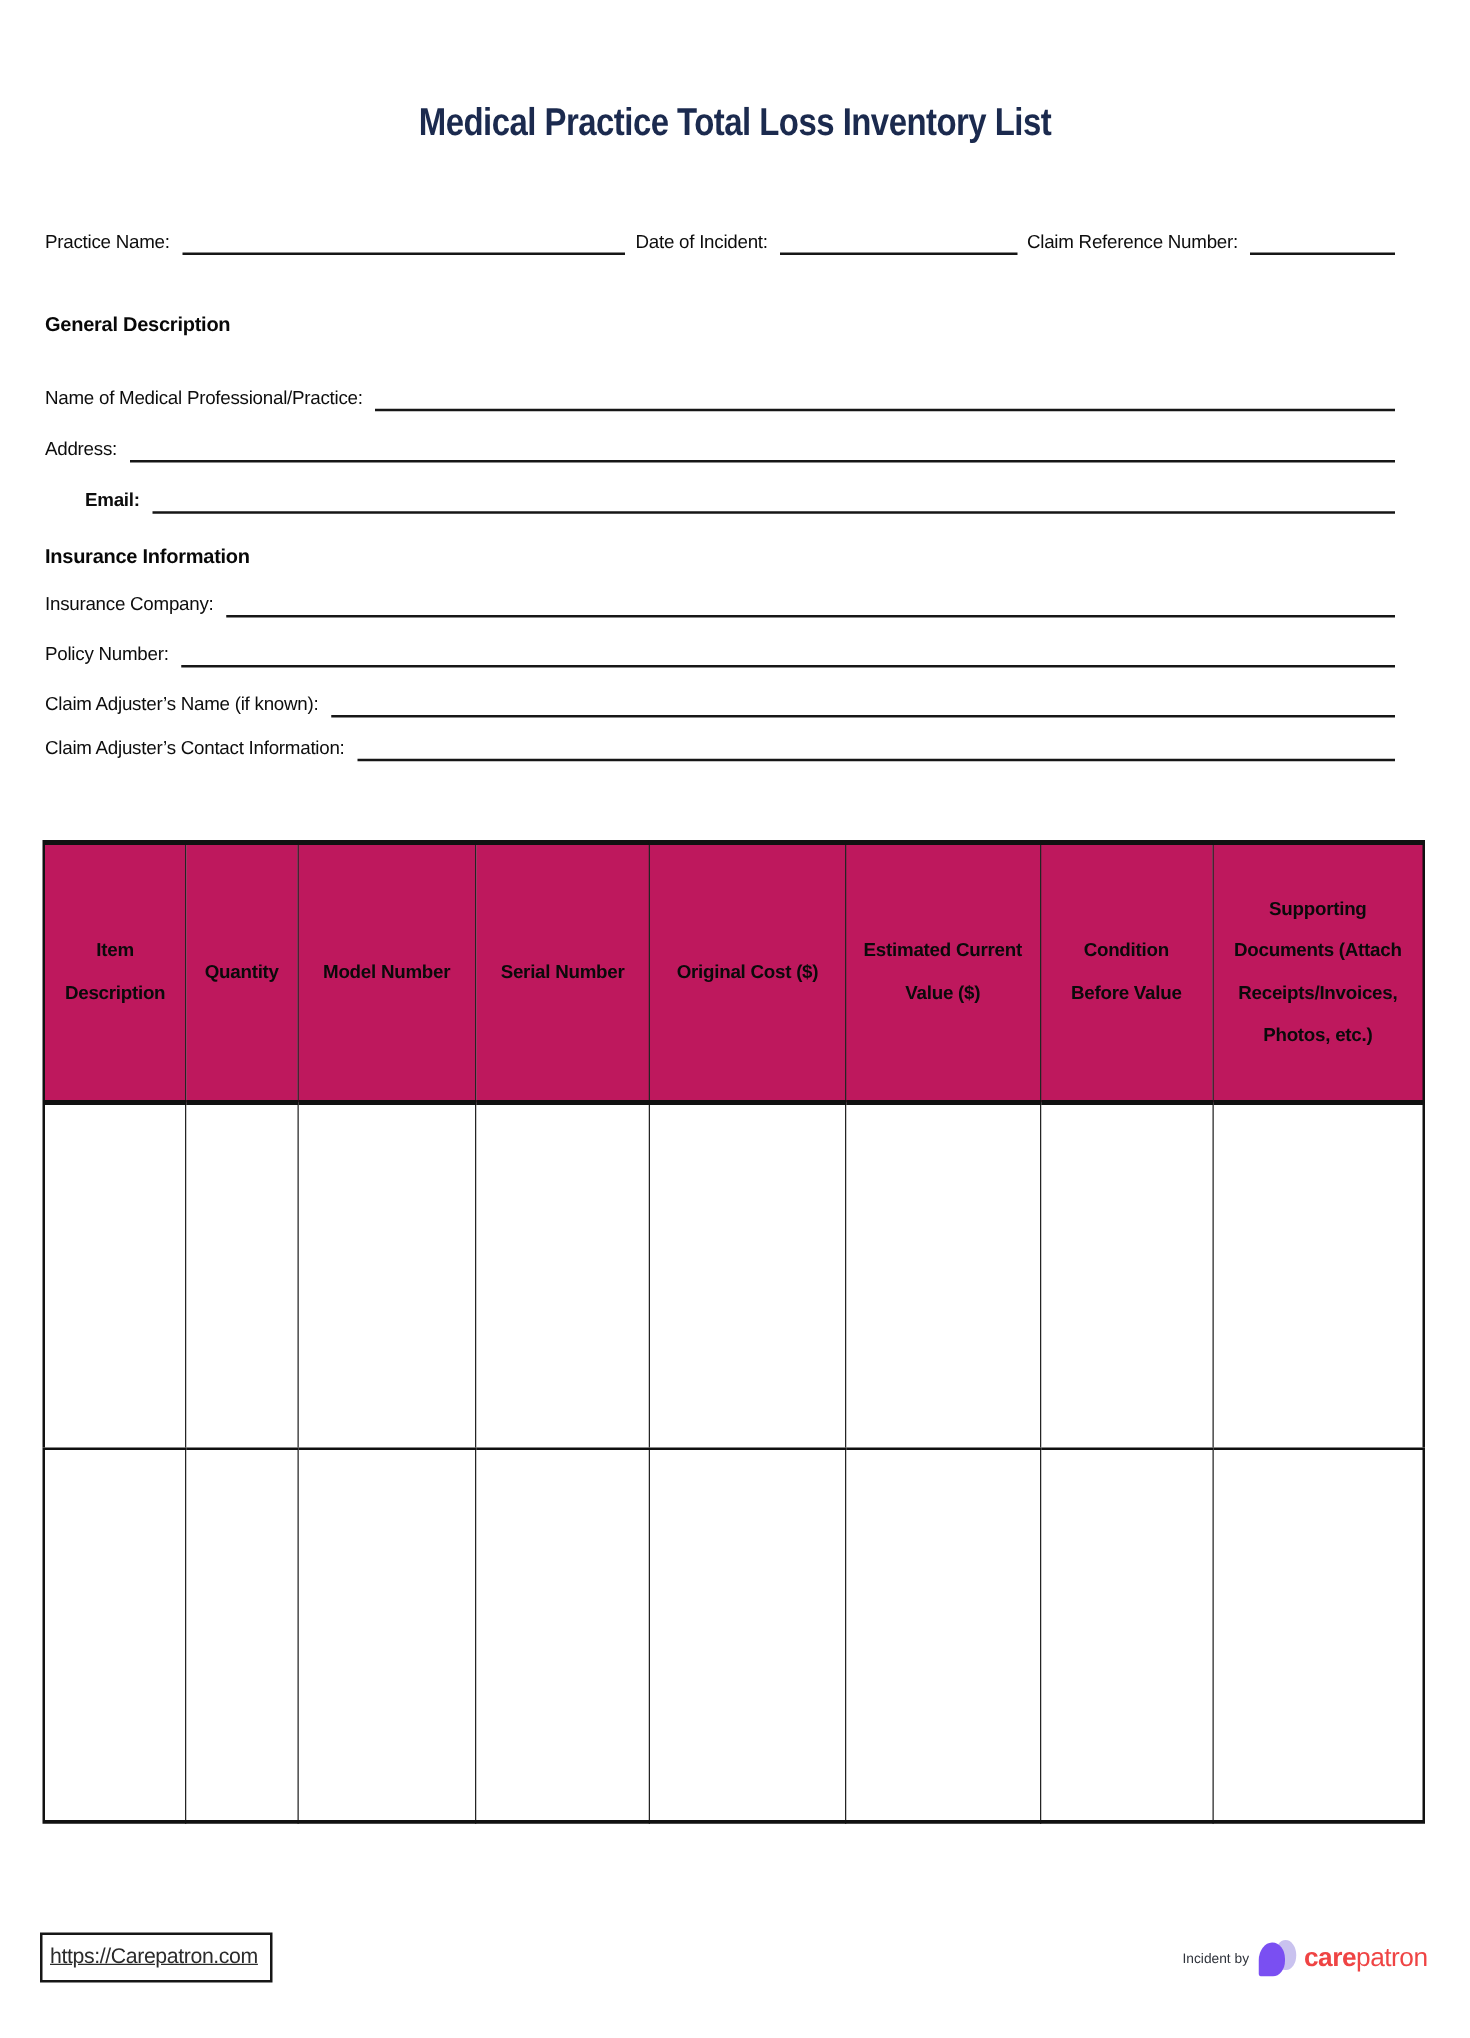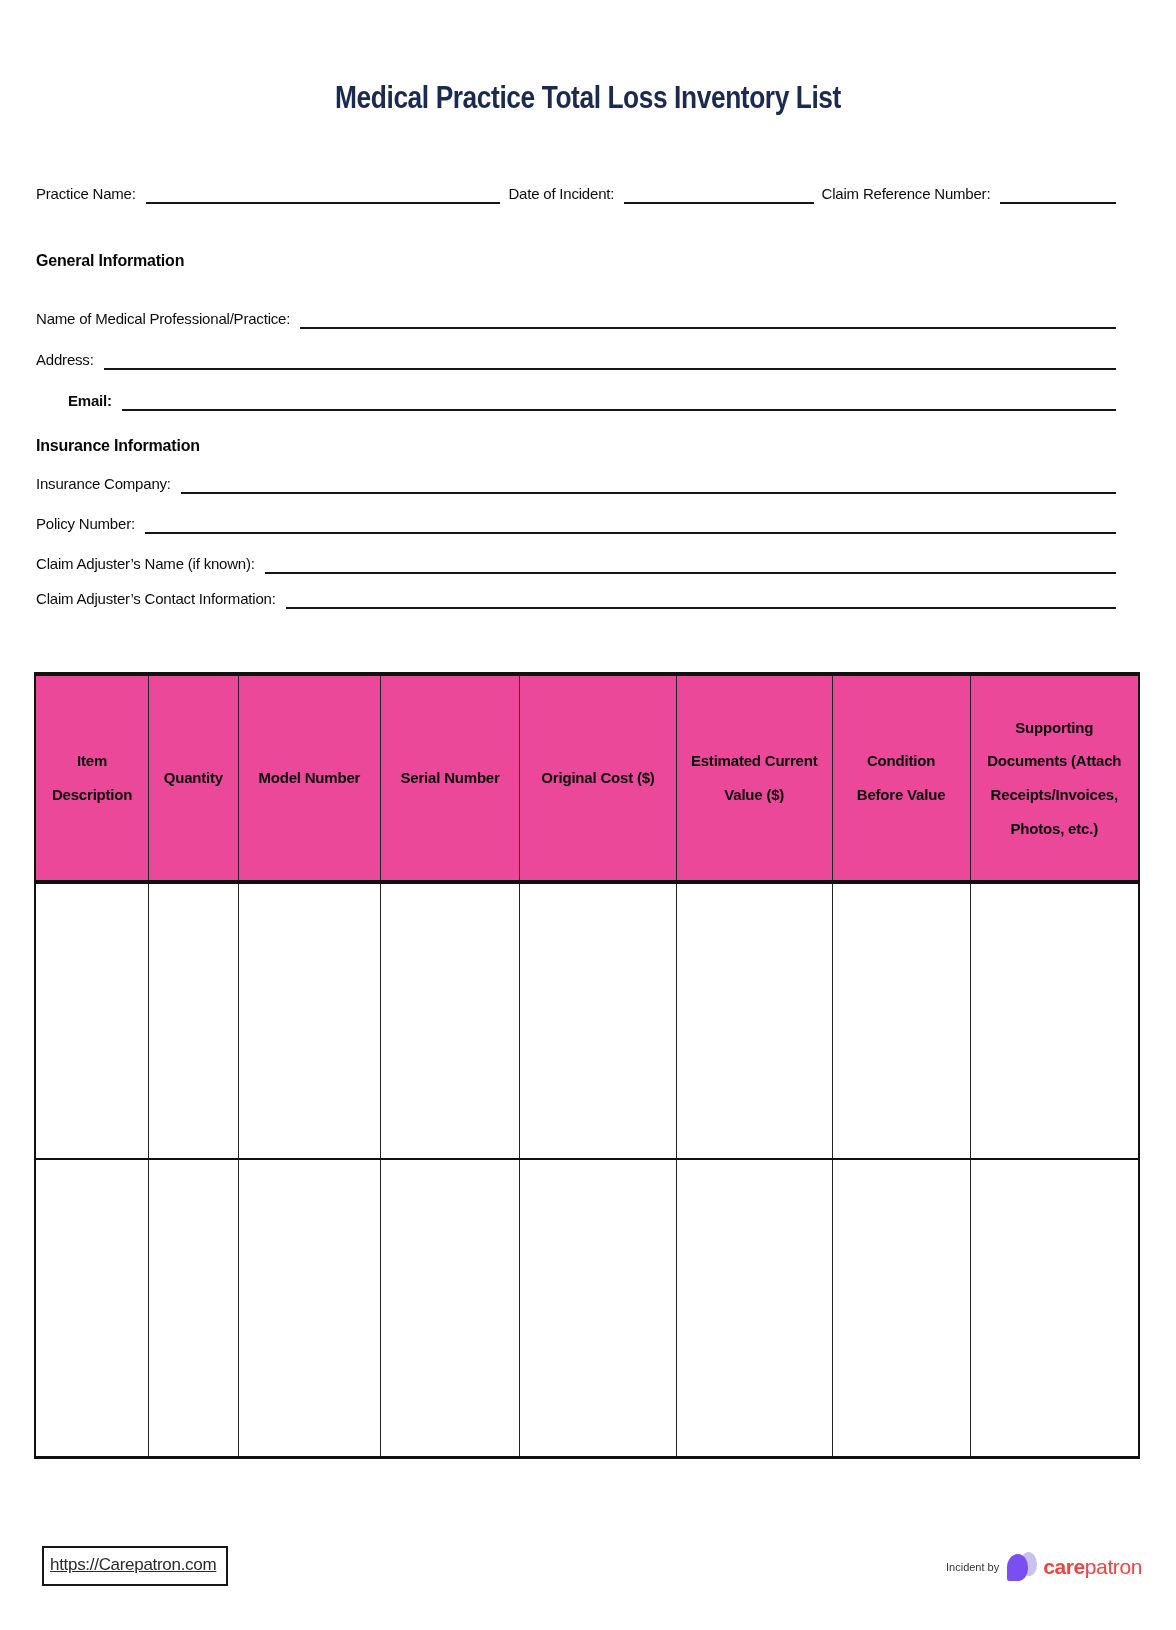--- a/index.html
+++ b/index.html
@@ -40,39 +40,39 @@
     font-size:16px; font-weight:bold; color:#080808; letter-spacing:-0.2px;
   }
   
   table.inventory {
     position:absolute; left:34px; top:672px;
     width:1106px;
     border-collapse:collapse; table-layout:fixed;
     border:2px solid #111; border-top:4px solid #111; border-bottom:3px solid #111;
   }
   table.inventory th {
-    background:#ec4899;
+    background:#be185d;
     border:1px solid #242424;
     border-bottom:4px solid #101010;
     font-size:15px; font-weight:bold; color:#0a0a0a;
     text-align:center; vertical-align:middle;
     line-height:2.25; letter-spacing:-0.2px;
     padding:10px 12px;
     height:208px;
   }
   table.inventory td {
     border:1px solid #242424;
     background:#fff;
   }
   table.inventory tbody tr.row-1 { height:277px; }
   table.inventory tbody tr.row-2 { height:298px; }
   table.inventory tbody tr.row-1 td { border-bottom:2px solid #101010; }
   
   .link-box {
-    position:absolute; left:42px; top:1546px;
+    position:absolute; left:32px; top:1546px;
     border:2px solid #161616; background:#fff;
     padding:7px 10px 9px 6px;
   }
   .link-box a {
     font-size:17px; color:#2b2b2b; text-decoration:underline;
     letter-spacing:-0.3px; white-space:nowrap;
   }
   .powered {
     position:absolute; right:34px; top:1552px;
     display:flex; align-items:center;
@@ -105,21 +105,21 @@
     <div class="group" style="flex:0 0 29%; padding-left:8px;">
       <span class="label">Date of Incident:</span>
       <span class="fill-line"></span>
     </div>
     <div class="group" style="flex:1; padding-left:8px;">
       <span class="label">Claim Reference Number:</span>
       <span class="fill-line"></span>
     </div>
   </div>
 
-  <h2 class="heading" style="top:252px;">General Information</h2>
+  <h2 class="heading" style="top:252px;">General Description</h2>
 
   <div class="field-row" style="top:303px;">
     <span class="label">Name of Medical Professional/Practice:</span>
     <span class="fill-line"></span>
   </div>
 
   <div class="field-row" style="top:344px;">
     <span class="label">Address:</span>
     <span class="fill-line"></span>
   </div>

